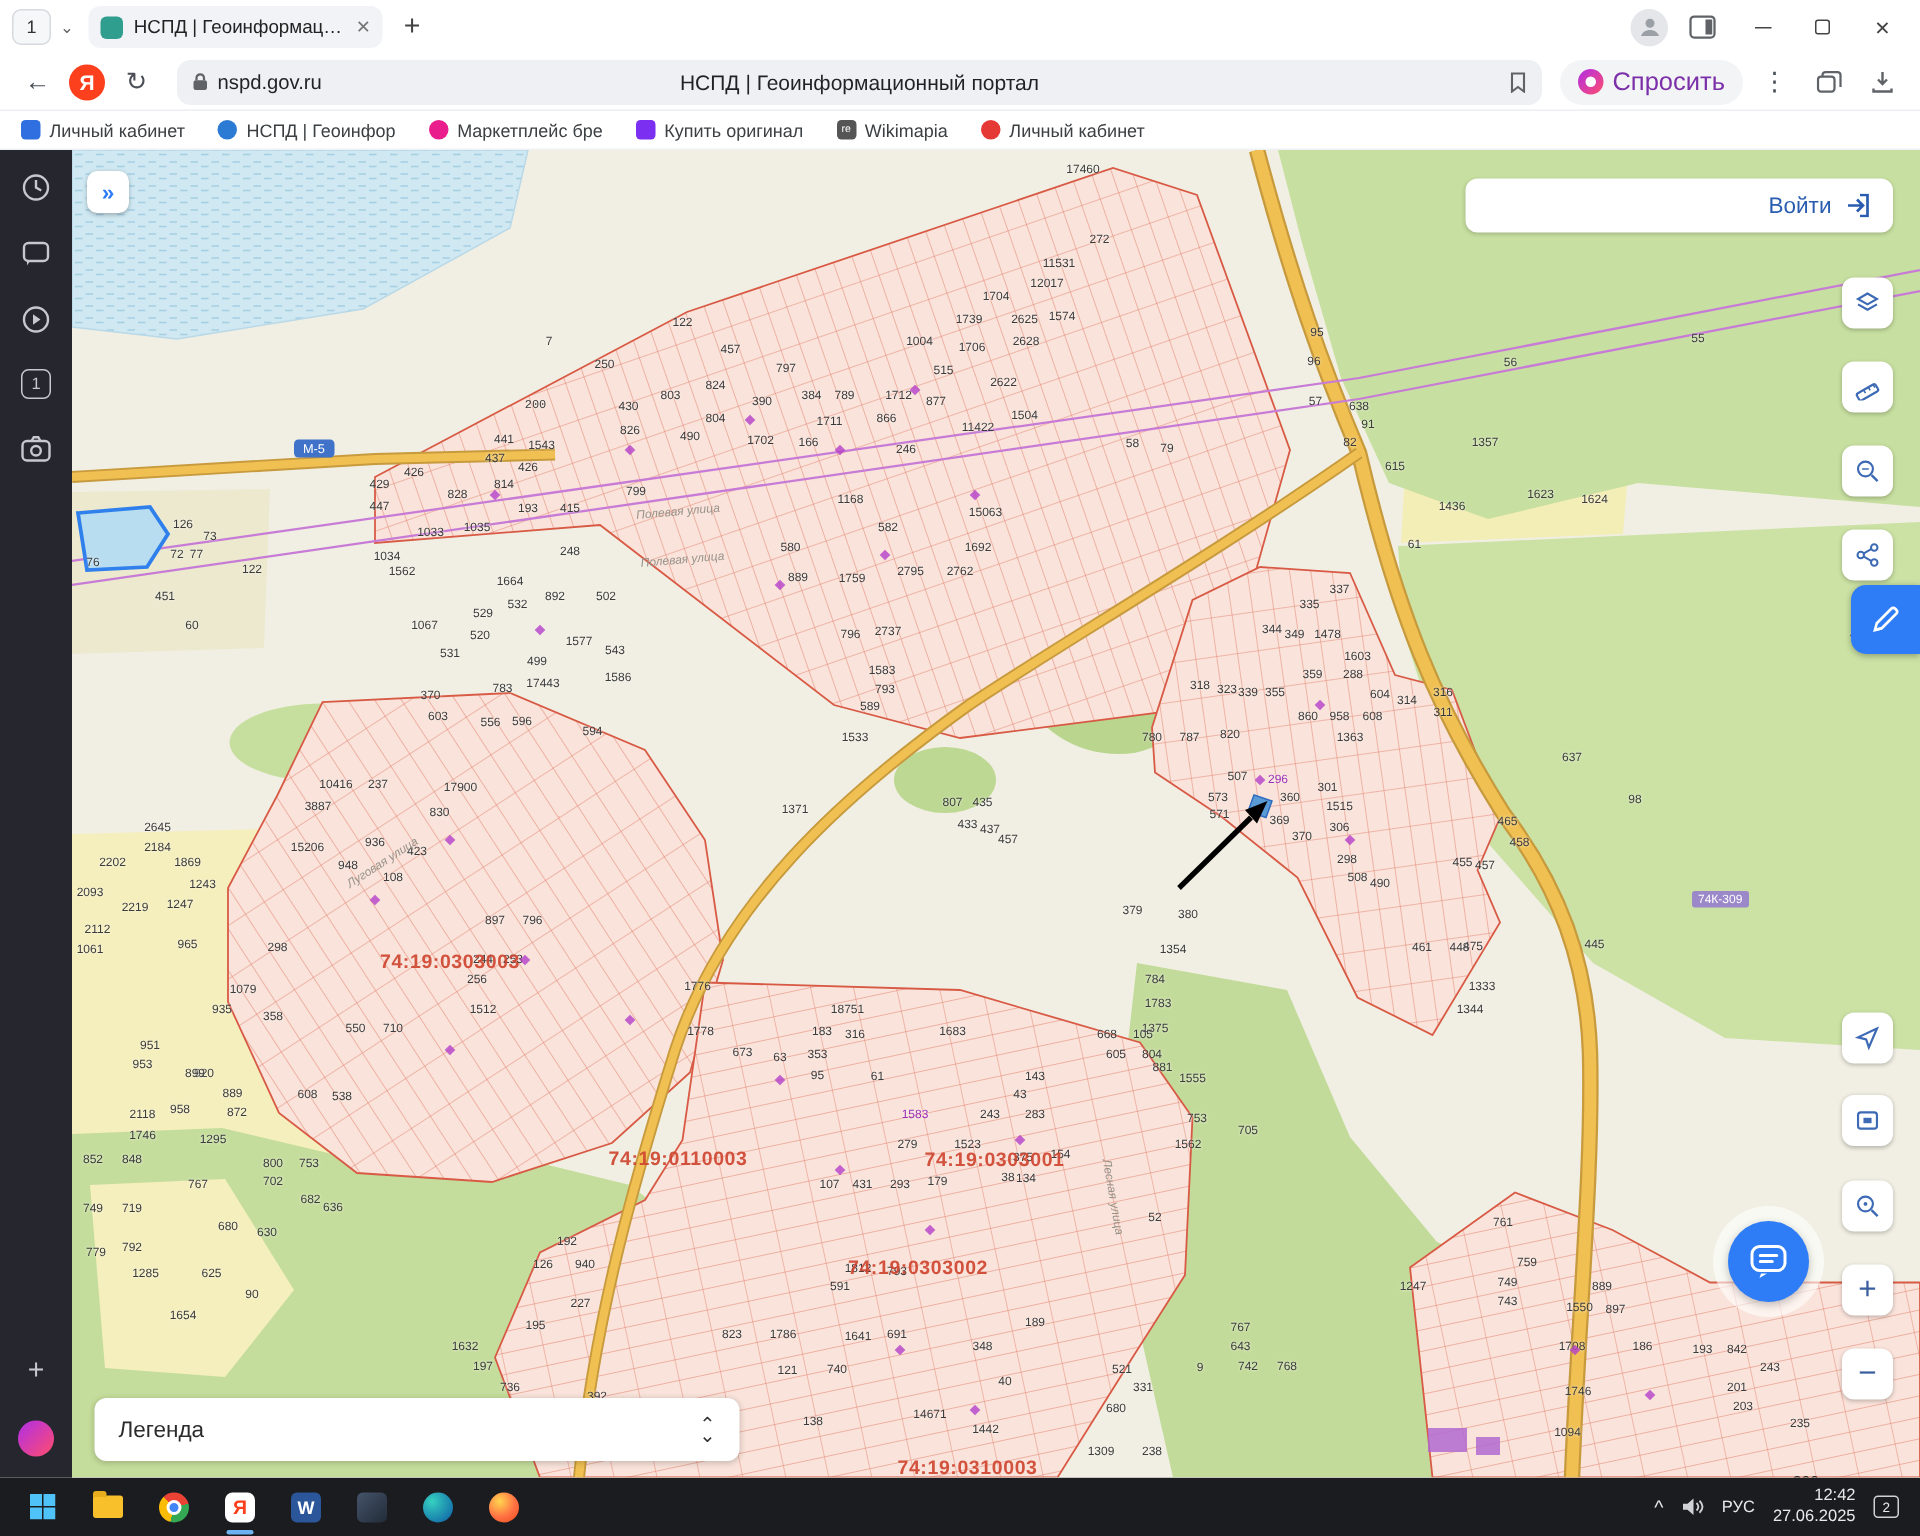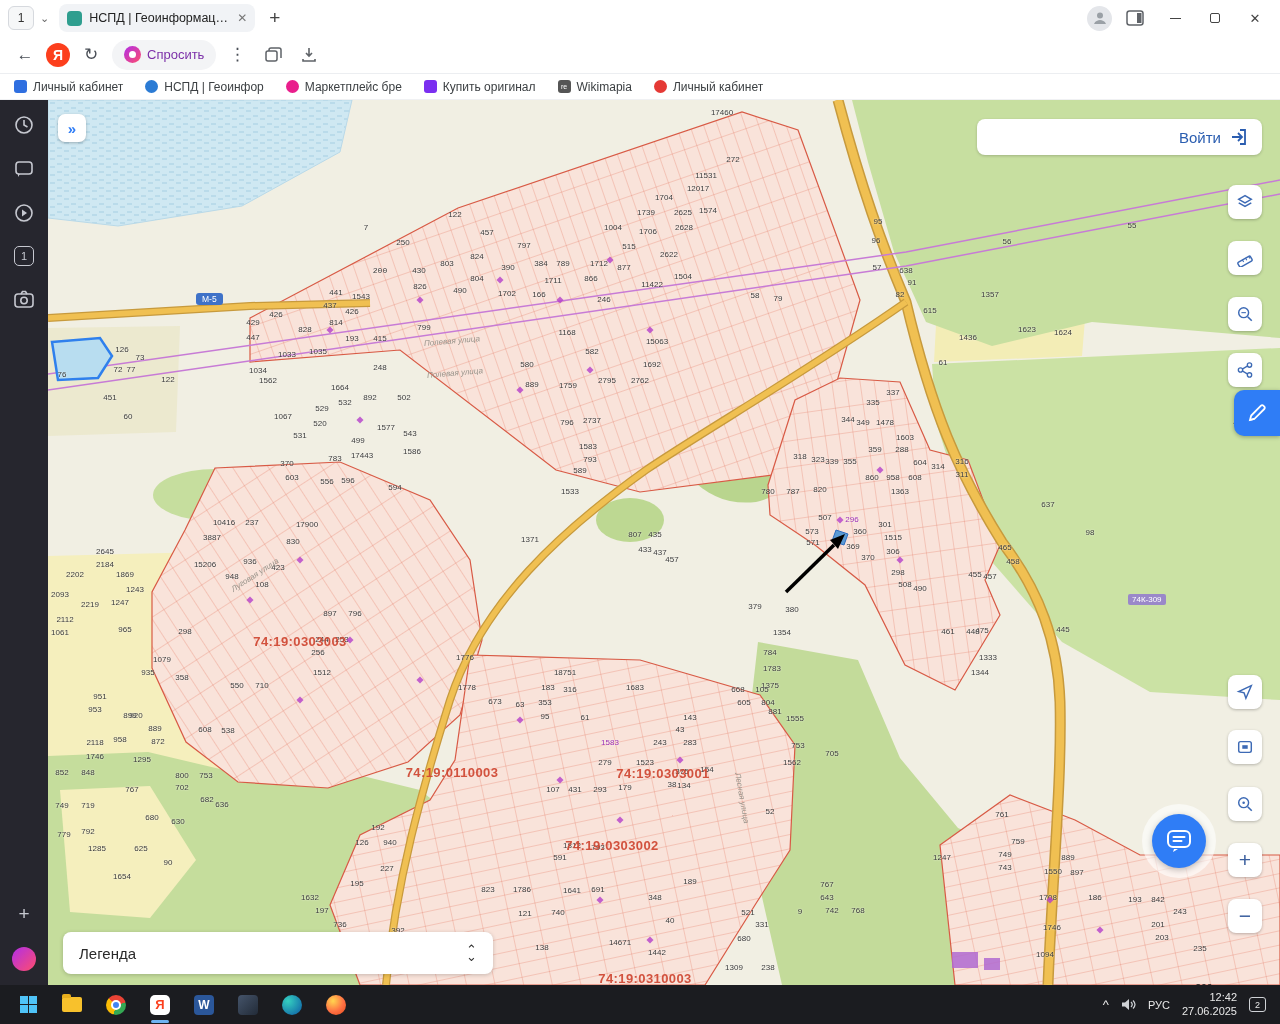--- a/index.html
+++ b/index.html
@@ -19,21 +19,21 @@
   .wbtn{width:34px;height:26px;display:flex;align-items:center;justify-content:center;color:#444;font-size:13px}
   .maxbox{width:10px;height:10px;border:1.3px solid #444;border-radius:2px}
   .minline{width:11px;height:0;border-top:1.6px solid #444}
   .toolbar{height:38px;display:flex;align-items:center;background:#fff;padding:0 10px;gap:6px;border-bottom:1px solid #eceef1}
   .tbico{width:30px;height:30px;display:flex;align-items:center;justify-content:center;color:#4a4f57;font-size:17px;border-radius:6px}
   .yaico{width:24px;height:24px;border-radius:50%;background:#fc3f1d;color:#fff;font-weight:bold;font-size:14px;display:flex;align-items:center;justify-content:center}
   .addr{flex:1;height:30px;background:#eef0f3;border-radius:9px;display:flex;align-items:center;padding:0 10px;position:relative;margin:0 6px}
   .addr .url{font-size:13.5px;color:#1f2328;margin-left:6px}
   .addr .ptitle{position:absolute;left:0;right:0;text-align:center;font-size:14px;color:#1f2328;pointer-events:none}
   .addr .flag{margin-left:auto;z-index:2}
-  .askbtn{height:30px;border-radius:15px;background:#f3f4f6;display:flex;align-items:center;gap:6px;padding:0 12px;font-size:13px;color:#7b2fa8}
+  .askbtn{height:30px;border-radius:15px;background:#f3f4f6;display:flex;align-items:center;gap:6px;padding:0 12px;font-size:17px;color:#7b2fa8}
   .aliceico{width:17px;height:17px;border-radius:50%;background:linear-gradient(135deg,#b02ee8,#ff4d6d);position:relative}
   .aliceico::after{content:"";position:absolute;inset:5px;border-radius:50%;background:#fff}
   .bookmarks{height:26px;display:flex;align-items:center;background:#fff;padding:0 14px;gap:22px;border-bottom:1px solid #f0f1f3}
   .bm{display:flex;align-items:center;gap:6px;font-size:12px;color:#3c4043}
   .bm-ico{width:13px;height:13px;display:flex;align-items:center;justify-content:center;color:#fff;font-size:7px;flex:0 0 auto}
   .bm-ico.circle{border-radius:50%}
   .bm-ico.square{border-radius:3px}
   
   .main{position:relative;height:885px;display:flex}
   .sidebar{width:48px;background:#26262e;display:flex;flex-direction:column;align-items:center;padding:14px 0;gap:22px}
@@ -110,20 +110,33 @@
   <div class="wbtn">
       <span class="maxbox"></span>
     </div>
   <div class="wbtn">✕</div>
 </div>
 
 <div class="toolbar">
   <div class="tbico">←</div>
   <div class="yaico">Я</div>
   <div class="tbico">↻</div>
+  <div class="addr">
+    <svg class="icon" width="11" height="13" viewBox="0 0 11 13">
+        <rect x="1" y="5.5" width="9" height="6.5" rx="1.5" fill="#5f6368"></rect>
+        <path d="M3 5.5V4a2.5 2.5 0 0 1 5 0v1.5" fill="none" stroke="#5f6368" stroke-width="1.5"></path>
+      </svg>
+    <span class="url">nspd.gov.ru</span>
+    <span class="ptitle">НСПД | Геоинформационный портал</span>
+    <span class="flag">
+      <svg class="icon" width="12" height="14" viewBox="0 0 12 14">
+          <path d="M2 1h8v12l-4-3-4 3z" fill="none" stroke="#5f6368" stroke-width="1.4"></path>
+        </svg>
+    </span>
+  </div>
   <div class="askbtn">
     <span class="aliceico"></span>
     <span>Спросить</span>
   </div>
   <div class="tbico">⋮</div>
   <div class="tbico">
     <svg class="icon" width="17" height="15" viewBox="0 0 17 15">
         <rect x="1" y="4" width="11" height="10" rx="2" fill="none" stroke="#5f6368" stroke-width="1.5"></rect>
         <path d="M4 4V3a2 2 0 0 1 2-2h8a2 2 0 0 1 2 2v8" fill="none" stroke="#5f6368" stroke-width="1.5"></path>
       </svg>
@@ -289,21 +302,21 @@
         <span class="plabel" style="left: 407px; top: 115px;">122</span>
         <span class="plabel" style="left: 439px; top: 133px;">457</span>
         <span class="plabel" style="left: 565px; top: 128px;">1004</span>
         <span class="plabel" style="left: 600px; top: 132px;">1706</span>
         <span class="plabel" style="left: 636px; top: 128px;">2628</span>
         <span class="plabel" style="left: 318px; top: 128px;">7</span>
         <span class="plabel" style="left: 355px; top: 143px;">250</span>
         <span class="plabel" style="left: 476px; top: 146px;">797</span>
         <span class="plabel" style="left: 581px; top: 147px;">515</span>
         <span class="plabel" style="left: 621px; top: 155px;">2622</span>
-        <span class="plabel" style="left: 332px; top: 171px; font-family: Liberation Mono, monospace;">200</span>
+        <span class="plabel" style="left: 309px; top: 171px; font-family: Liberation Mono, monospace;">200</span>
         <span class="plabel" style="left: 371px; top: 171px;">430</span>
         <span class="plabel" style="left: 399px; top: 164px;">803</span>
         <span class="plabel" style="left: 429px; top: 157px;">824</span>
         <span class="plabel" style="left: 460px; top: 168px;">390</span>
         <span class="plabel" style="left: 493px; top: 164px;">384</span>
         <span class="plabel" style="left: 515px; top: 164px;">789</span>
         <span class="plabel" style="left: 551px; top: 164px;">1712</span>
         <span class="plabel" style="left: 543px; top: 179px;">866</span>
         <span class="plabel" style="left: 576px; top: 168px;">877</span>
         <span class="plabel" style="left: 635px; top: 177px;">1504</span>

